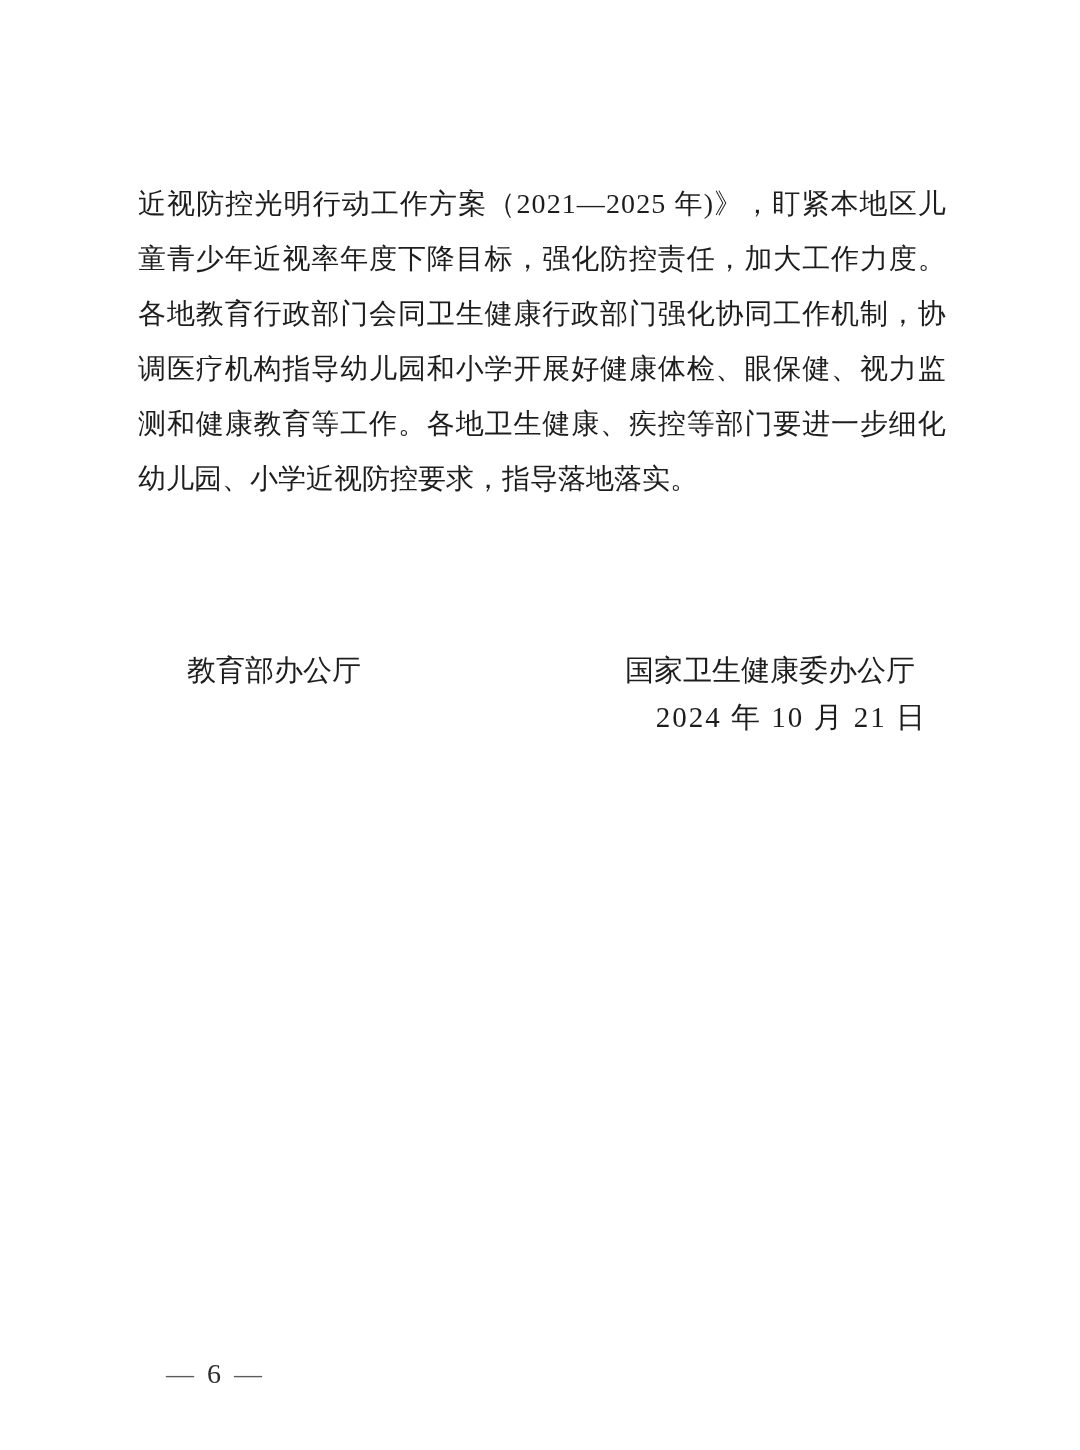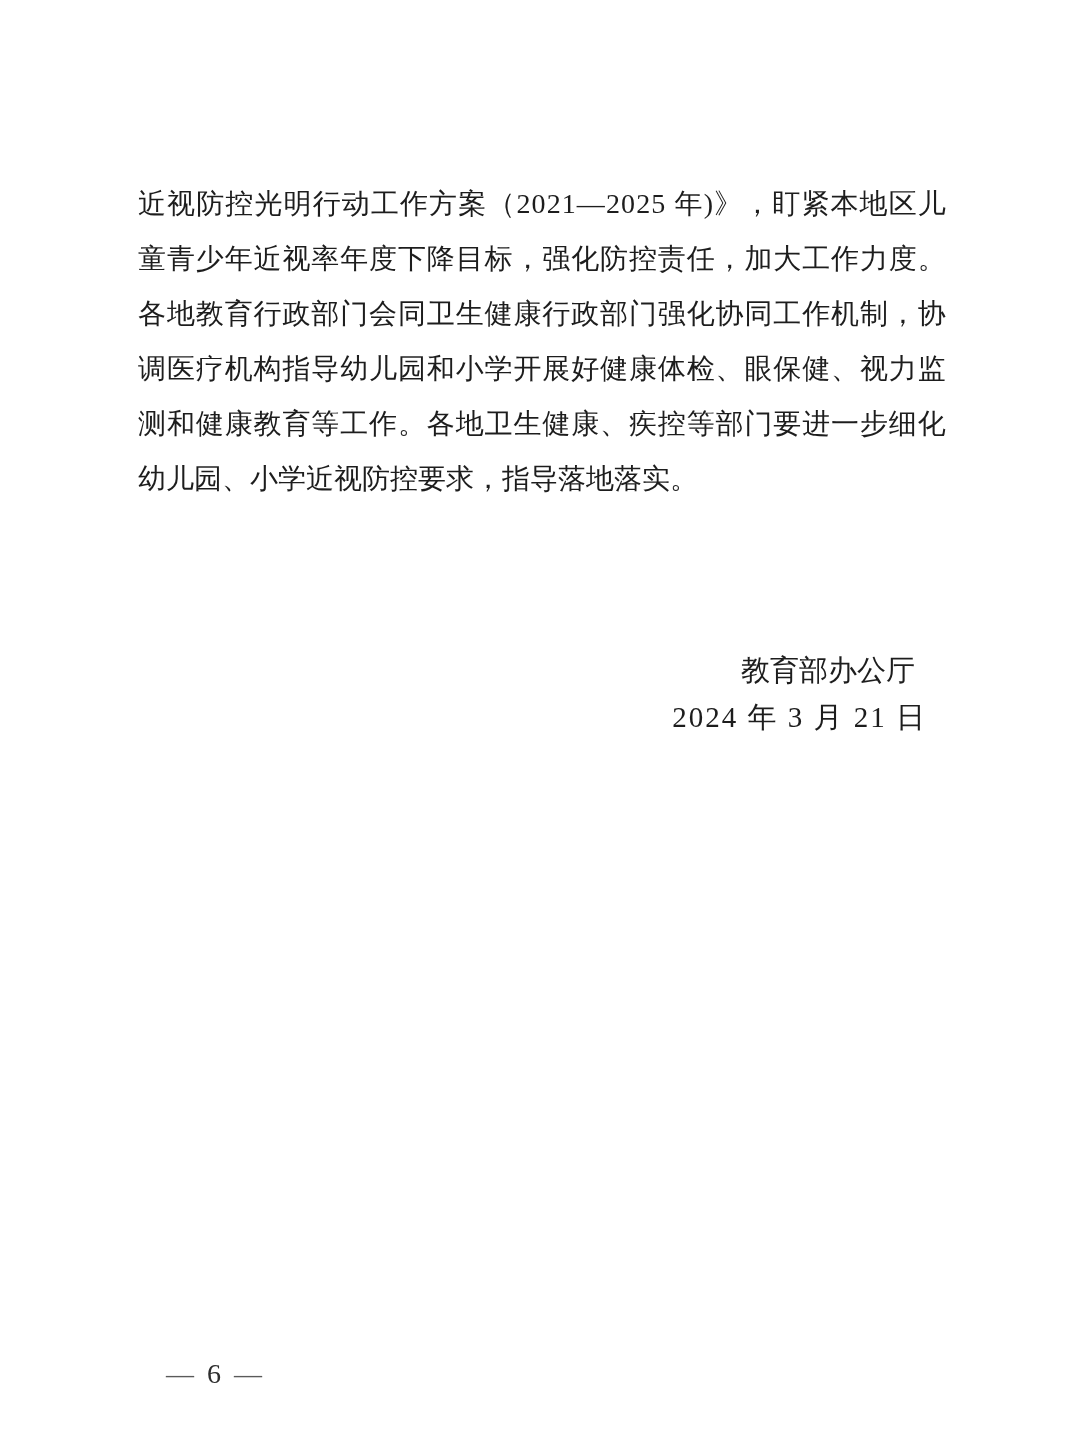--- a/index.html
+++ b/index.html
@@ -35,21 +35,21 @@
   }
   .para-line span { white-space: pre; }
 
   
   .signature-row {
     position: absolute;
     left: 187px;
     top: 650px;
     width: 728px;
     display: flex;
-    justify-content: flex-end;
+    justify-content: space-between;
     font-size: 29px;
     line-height: 40px;
     white-space: nowrap;
     gap: 40px;
   }
 
   
   .date-line {
     position: absolute;
     right: 153px;
@@ -254,23 +254,24 @@
         <span>落</span>
         <span>地</span>
         <span>落</span>
         <span>实</span>
         <span>。</span>
       </div>
   </div>
 
   <div class="signature-row">
     <span>教育部办公厅</span>
+    <span>国家卫生健康委办公厅</span>
   </div>
 
-  <div class="date-line">2024 年 3 月 21 日</div>
+  <div class="date-line">2024 年 10 月 21 日</div>
 
   <div class="footer">
     <span class="dash">—</span>
     <span class="num">6</span>
     <span class="dash">—</span>
   </div>
 
 </div>
 
 </body></html>

